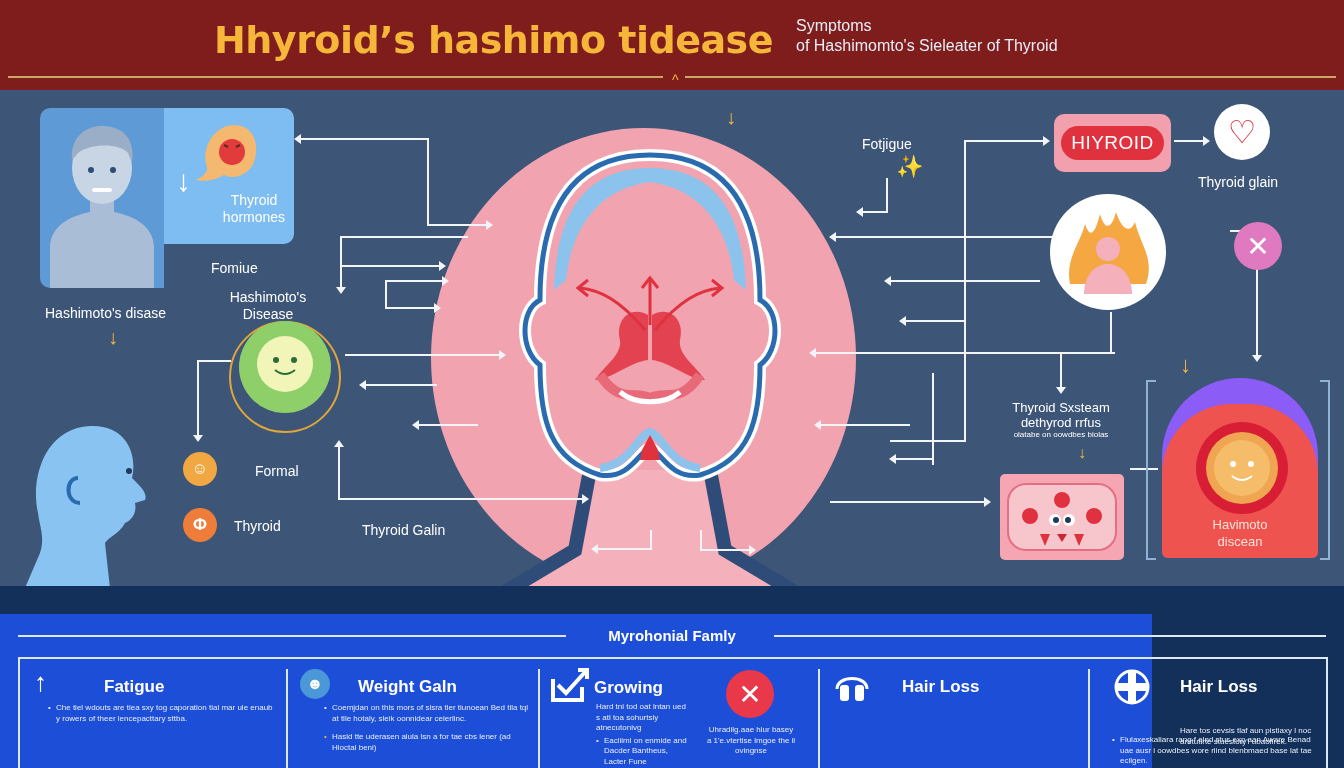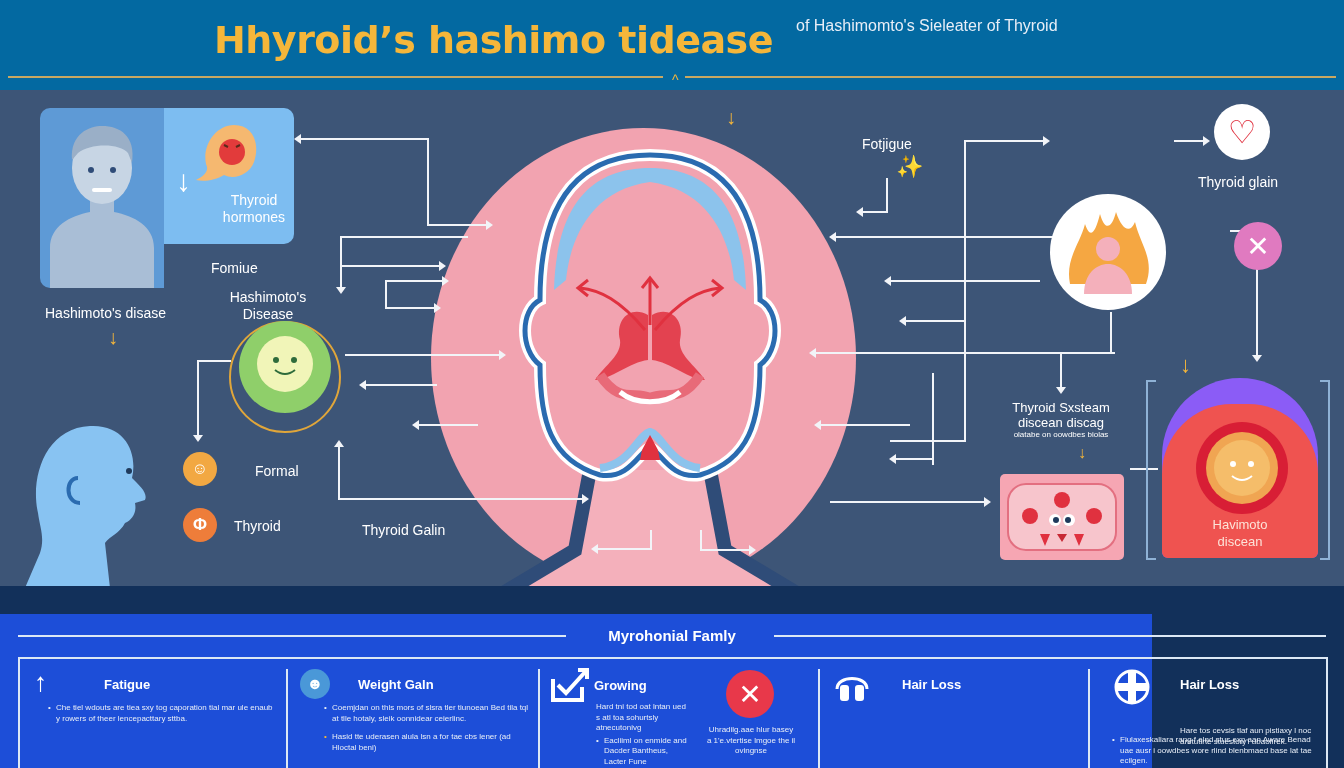--- a/index.html
+++ b/index.html
@@ -5,21 +5,21 @@
   * { box-sizing: border-box; margin: 0; padding: 0; }
   html, body { width: 1344px; height: 768px; overflow: hidden; }
   body {
     background: #12305a;
     font-family: "Liberation Sans", "DejaVu Sans", sans-serif;
     color: #ffffff;
     position: relative;
   }
   .header {
     position: absolute; left: 0; top: 0; width: 1344px; height: 100px;
-    background: #0369a1;
+    background: #7f1d1d;
   }
   .title {
     position: absolute; left: 214px; top: 18px;
     font-family: "DejaVu Sans", sans-serif;
     font-weight: bold; font-size: 38px; color: #f5b63a; letter-spacing: -0.5px;
   }
   .subtitle {
     position: absolute; left: 796px; top: 16px; font-size: 16px; line-height: 20px;
     color: #e8eef7;
   }
@@ -89,33 +89,34 @@
     position: absolute; left: 0; width: 1344px; top: 13px; text-align: center;
     font-size: 15px; font-weight: bold; color: #ffffff;
   }
   .bottom-rule { position: absolute; top: 21px; height: 2px; background: #dce8f5; }
   .panel {
     position: absolute; left: 18px; top: 43px; width: 1310px; height: 122px;
     border: 2px solid #dce8f5;
   }
   .col { position: absolute; top: 0; height: 118px; }
   .col-divider { position: absolute; top: 10px; width: 2px; height: 102px; background: #dce8f5; }
-  .col-title { position: absolute; font-size: 13px; font-weight: bold; color: #fff; white-space: nowrap; }
+  .col-title { position: absolute; font-size: 17px; font-weight: bold; color: #fff; white-space: nowrap; }
   .col-text { position: absolute; font-size: 8px; line-height: 10.5px; color: #e8eef7; }
   .col-text ul { list-style: none; }
   .col-text li { position: relative; padding-left: 8px; margin-bottom: 2px; }
   .col-text li::before { content: "•"; position: absolute; left: 0; color: #e8eef7; }
   .col-text li.orange::before { color: #f5b63a; }
 </style>
 </head>
 <body>
 
 <div class="header">
   <div class="title">Hhyroid’s hashimo tidease</div>
   <div class="subtitle">
+    <div>Symptoms</div>
     <div>of Hashimomto's Sieleater of Thyroid</div>
   </div>
   <div class="header-rule" style="left:8px; width:655px;"></div>
   <div class="header-rule" style="left:685px; width:651px;"></div>
   <div class="header-caret">^</div>
 </div>
 
 <div class="main">
 
   <div class="big-circle"></div>
@@ -234,35 +235,38 @@
   <div class="line arrowD" style="left:1060px; top:262px; width:2px; height:36px;"></div>
   <div class="line arrowL" style="left:820px; top:334px; width:90px; height:2px;"></div>
   <div class="line" style="left:932px; top:283px; width:2px; height:92px;"></div>
   <div class="line arrowL" style="left:895px; top:368px; width:38px; height:2px;"></div>
   <div class="line arrowR" style="left:830px; top:411px; width:155px; height:2px;"></div>
   <div class="line" style="left:1130px; top:378px; width:28px; height:2px;"></div>
   <div class="line" style="left:1230px; top:140px; width:28px; height:2px;"></div>
   <div class="line arrowD" style="left:1256px; top:140px; width:2px; height:126px;"></div>
   <div class="line arrowR" style="left:1174px; top:50px; width:30px; height:2px;"></div>
 
+  <div class="hyroid-pill">
+    <span>HIYROID</span>
+  </div>
   <div class="circle-icon" style="left:1214px; top:14px; width:56px; height:56px; background:#ffffff; color:#e0313f; font-size:32px;">♡</div>
   <div class="lbl" style="left:1198px; top:84px;">Thyroid glain</div>
 
   <div class="circle-icon" style="left:1050px; top:104px; width:116px; height:116px; background:#ffffff;">
     <svg width="96" height="96" viewBox="0 0 96 96">
       <path d="M10 80 C5 55 20 40 25 20 C30 35 35 30 40 10 C45 28 52 24 56 8 C62 26 70 30 75 18 C80 40 95 55 86 80 Z" fill="#f5a742"></path>
       <circle cx="48" cy="45" r="12" fill="#f4b0bb"></circle>
       <path d="M24 90 C24 70 36 60 48 60 C60 60 72 70 72 90 Z" fill="#f4b0bb"></path>
     </svg>
   </div>
   <div class="circle-icon" style="left:1234px; top:132px; width:48px; height:48px; background:#e07ac0; color:#fff; font-size:28px;">✕</div>
 
   <div class="lbl center" style="left:996px; top:310px; width:130px; font-size:13px; line-height:15px;">
     <div>Thyroid Sxsteam</div>
-    <div>discean discag</div>
+    <div>dethyrod rrfus</div>
     <div style="font-size:8px; line-height:10px;">olatabe on oowdbes biolas</div>
   </div>
   <div style="position:absolute; left:1078px; top:354px; color:#f5b63a; font-size:16px;">↓</div>
 
   <div class="tile-thyroid">
     <svg width="124" height="86" viewBox="0 0 124 86">
       <rect x="8" y="10" width="108" height="66" rx="18" fill="#f7c5cc" stroke="#e36f80" stroke-width="2"></rect>
       <circle cx="62" cy="26" r="8" fill="#e0313f"></circle>
       <circle cx="30" cy="42" r="8" fill="#e0313f"></circle>
       <circle cx="94" cy="42" r="8" fill="#e0313f"></circle>

